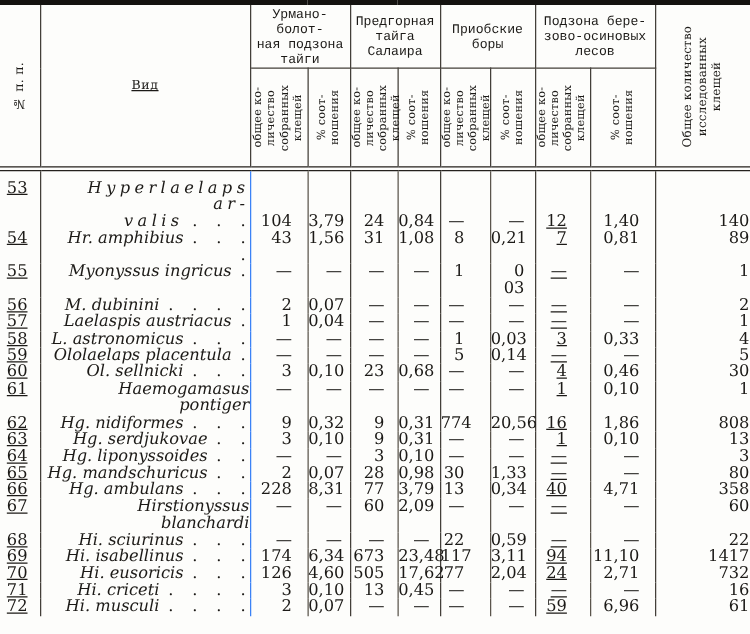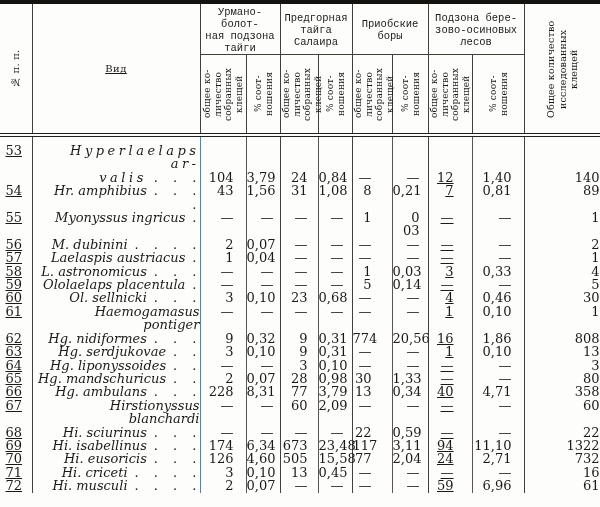--- a/index.html
+++ b/index.html
@@ -381,29 +381,29 @@
           <td class="no">69</td>
           <td class="sp"><i>Hi. isabellinus</i><span class="dots">. . .</span></td>
           <td class="num c-un">174</td>
           <td class="num c-up gb">6,34</td>
           <td class="num c-pn">673</td>
           <td class="num c-pp gb">23,48</td>
           <td class="num c-bn">117</td>
           <td class="num c-bp gb">3,11</td>
           <td class="num c-zn">94</td>
           <td class="num c-zp gb">11,10</td>
-          <td class="num c-tot last">1322</td>
+          <td class="num c-tot last">1417</td>
         </tr>
         <tr>
           <td class="no">70</td>
           <td class="sp"><i>Hi. eusoricis</i><span class="dots">. . .</span></td>
           <td class="num c-un">126</td>
           <td class="num c-up gb">4,60</td>
           <td class="num c-pn">505</td>
-          <td class="num c-pp gb">15,58</td>
+          <td class="num c-pp gb">17,62</td>
           <td class="num c-bn">77</td>
           <td class="num c-bp gb">2,04</td>
           <td class="num c-zn">24</td>
           <td class="num c-zp gb">2,71</td>
           <td class="num c-tot last">732</td>
         </tr>
         <tr>
           <td class="no">71</td>
           <td class="sp"><i>Hi. criceti</i><span class="dots">. . . .</span></td>
           <td class="num c-un">3</td>

